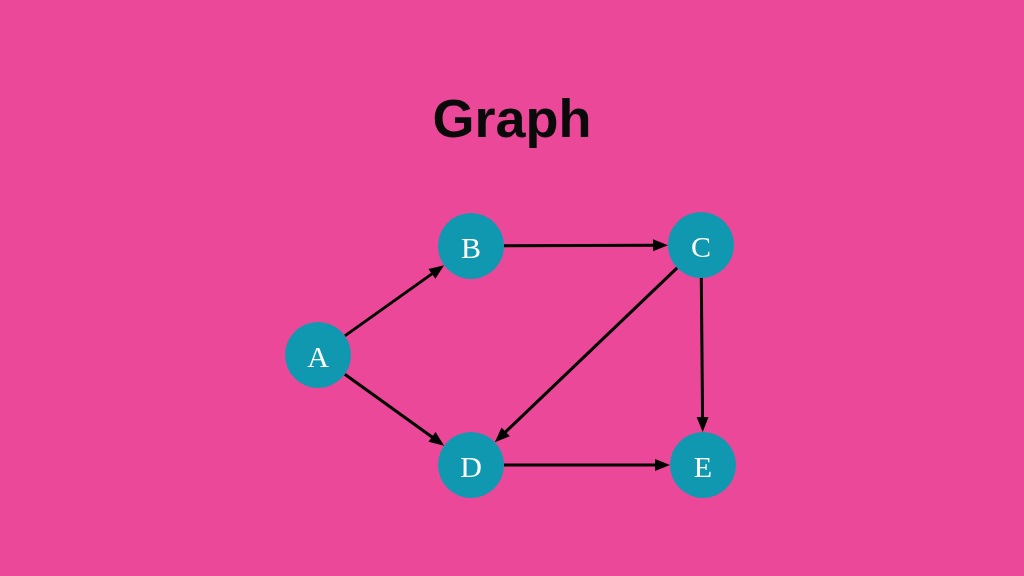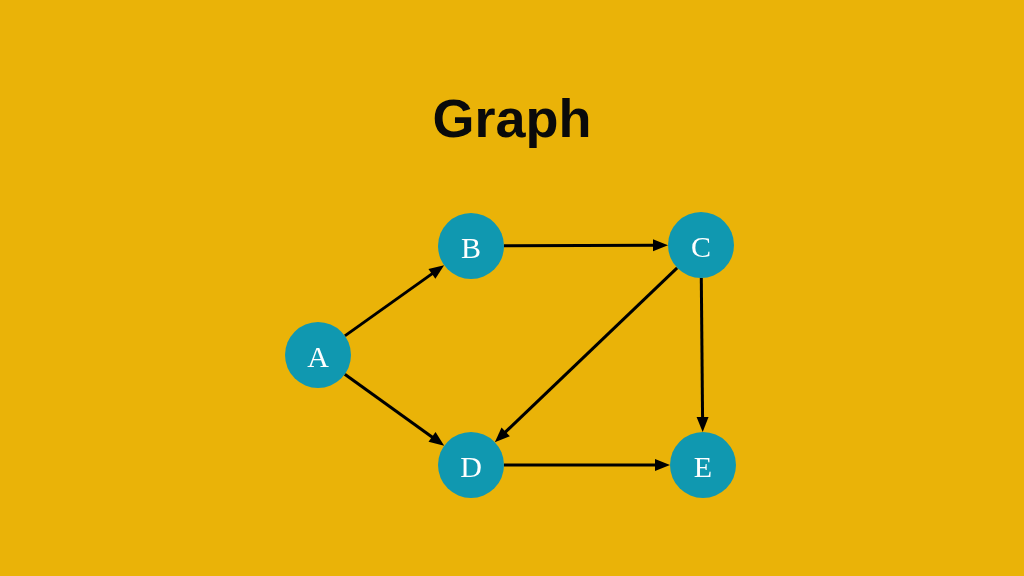--- a/index.html
+++ b/index.html
@@ -4,21 +4,21 @@
 <style>
   html, body {
     margin: 0;
     padding: 0;
     background: #ffffff;
   }
   #screen {
     position: relative;
     width: 1024px;
     height: 576px;
-    background: #eab308;
+    background: #ec4899;
     overflow: hidden;
     font-family: "Liberation Sans", sans-serif;
   }
   #title {
     position: absolute;
     left: 0;
     top: 88px;
     width: 1024px;
     text-align: center;
     font-family: "Liberation Sans", sans-serif;

